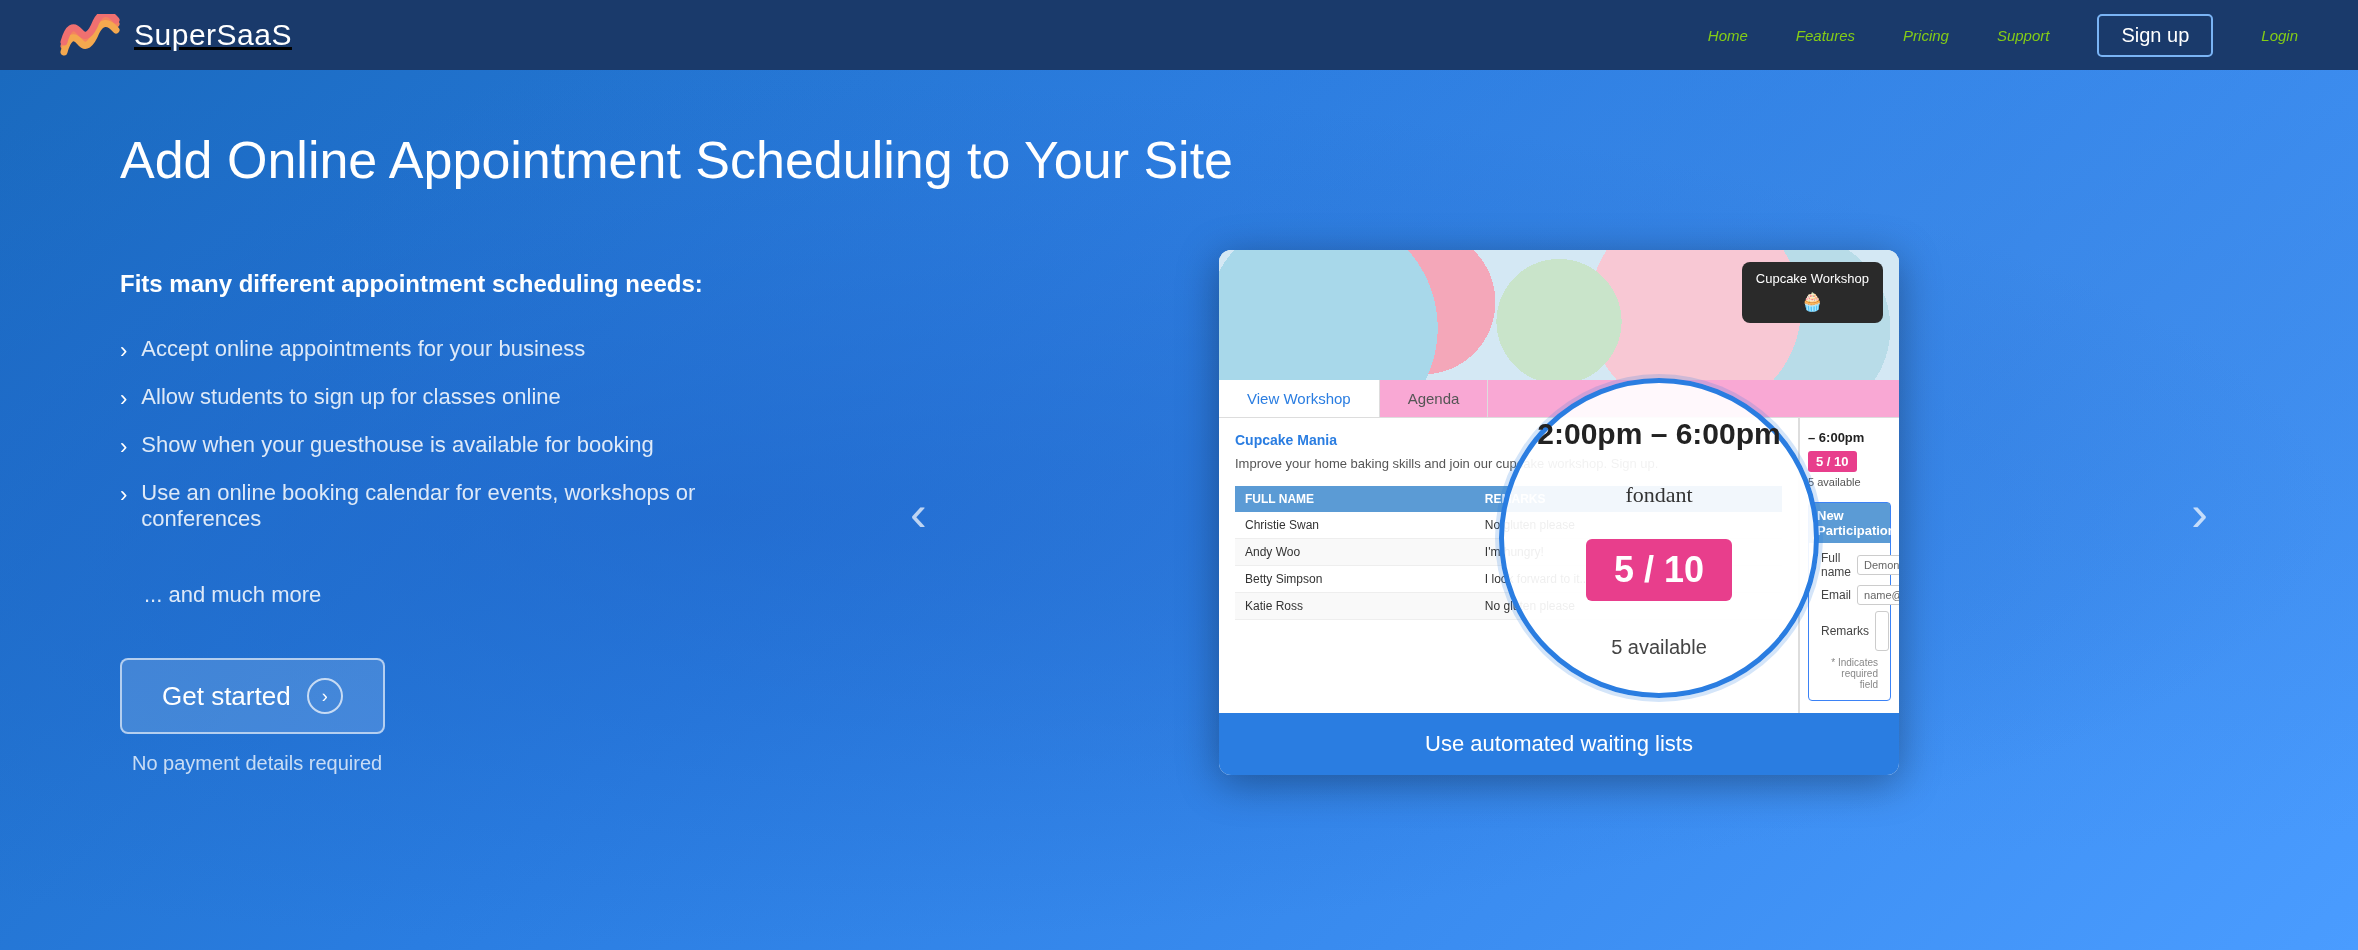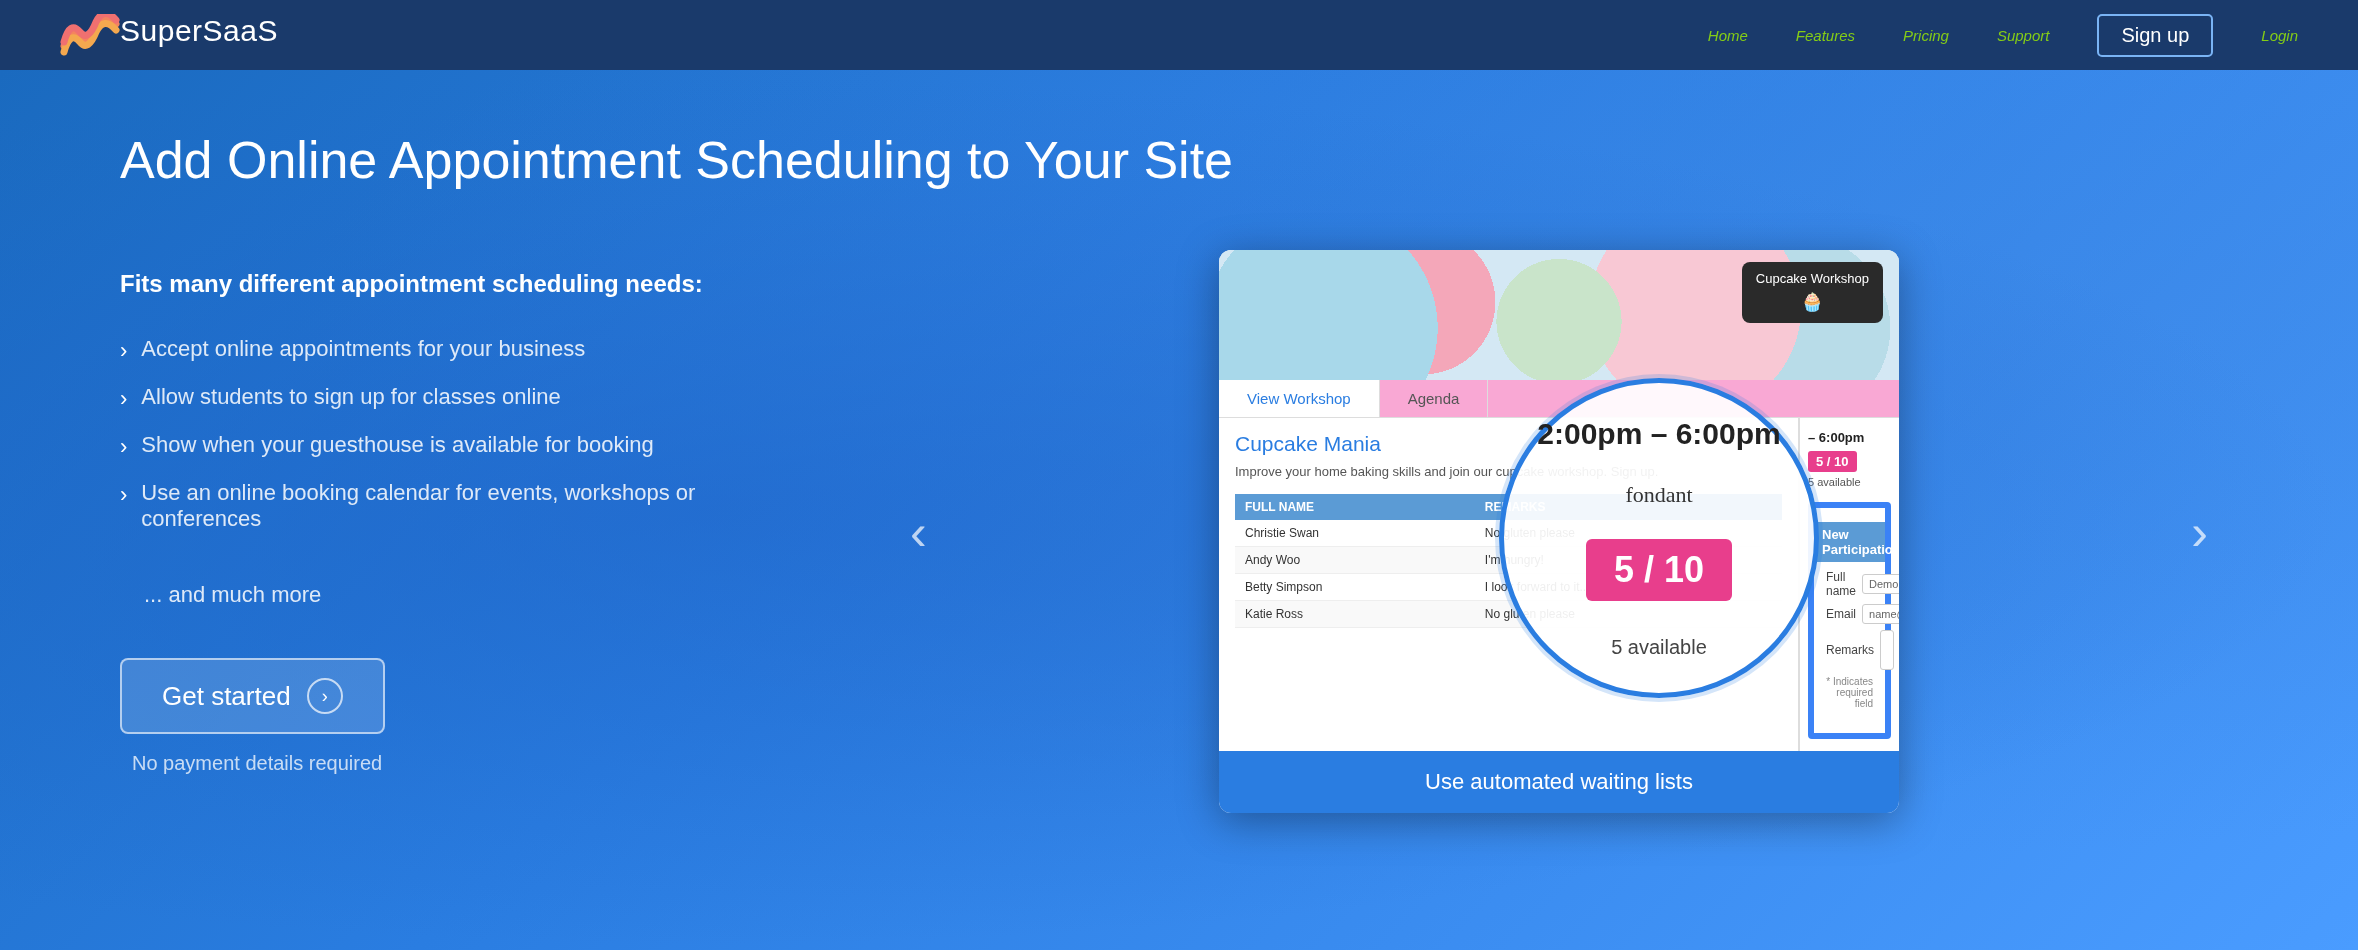--- a/index.html
+++ b/index.html
@@ -15,20 +15,23 @@
       background: #1a3a6b;
       display: flex;
       align-items: center;
       padding: 0 60px;
       height: 70px;
       position: relative;
       z-index: 10;
     }
     .logo-area {
       display: flex;
+      align-items: center;
+      gap: 14px;
+      text-decoration: underline;
     }
     .logo-icon {
       width: 60px;
       height: 42px;
     }
     .logo-text {
       color: white;
       font-size: 30px;
       font-weight: 400;
       letter-spacing: 0.5px;
@@ -229,22 +232,22 @@
       min-height: 260px;
       position: relative;
     }
     .ss-left-panel {
       flex: 1;
       padding: 14px 16px;
       border-right: 1px solid #ddd;
     }
     .ss-event-title {
       color: #2a7de1;
-      font-size: 21px;
-      font-weight: 400;
+      font-size: 14px;
+      font-weight: 700;
       margin-bottom: 6px;
     }
     .ss-event-desc {
       color: #555;
       font-size: 13px;
       line-height: 1.5;
     }
 
     
     .ss-table {
@@ -263,23 +266,23 @@
       font-size: 12px;
       padding: 6px 10px;
       border-bottom: 1px solid #eee;
       color: #333;
     }
     .ss-table tr:nth-child(even) td { background: #f9f9f9; }
 
     
     .ss-form {
       background: white;
-      border: 6px solid #3b82f6;
+      border: 1px solid #3b82f6;
       border-radius: 4px;
-      padding: 24px 12px;
+      padding: 10px 12px;
       font-size: 12px;
     }
     .ss-form-title {
       background: #5b9bd5;
       color: white;
       font-size: 13px;
       font-weight: 600;
       padding: 5px 8px;
       margin: -10px -12px 8px -12px;
       display: flex;

